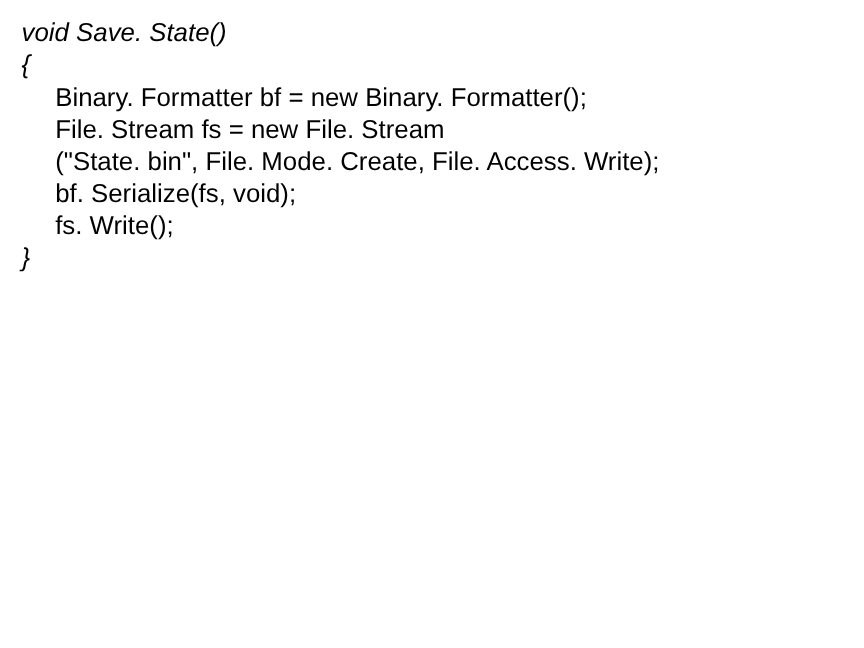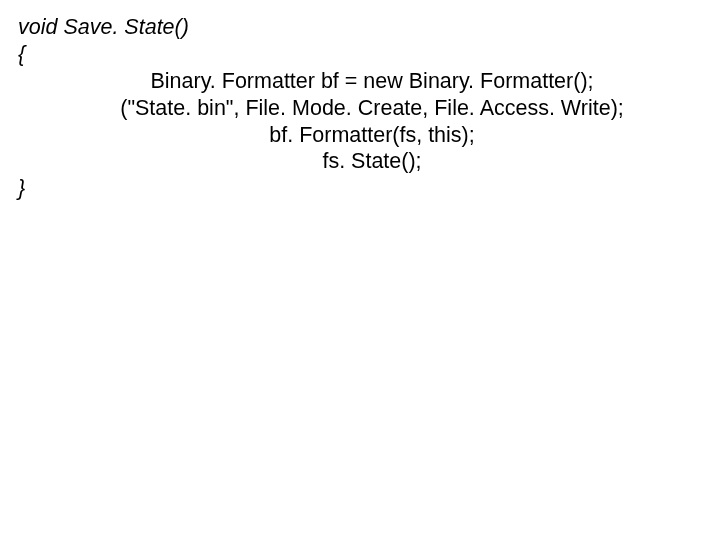--- a/index.html
+++ b/index.html
@@ -22,27 +22,27 @@
     margin: 0;
   }
   .code-line {
     margin: 0;
     white-space: pre-wrap;
     font-style: italic;
   }
   .code-indent {
     margin: 0;
     padding-left: 28px;
-    text-align: center;
   }
 </style>
 </head>
 <body>
 
 <div class="page">
   <p class="code-line">void Save. State()</p>
   <p class="code-line">{</p>
   <p class="code-indent">Binary. Formatter bf = new Binary. Formatter();</p>
+  <p class="code-indent">File. Stream fs = new File. Stream</p>
   <p class="code-indent">("State. bin", File. Mode. Create, File. Access. Write);</p>
-  <p class="code-indent"> bf. Formatter(fs, this);</p>
-  <p class="code-indent">fs. State();</p>
+  <p class="code-indent"> bf. Serialize(fs, void);</p>
+  <p class="code-indent">fs. Write();</p>
   <p class="code-line">}</p>
 </div>
 
 </body></html>

